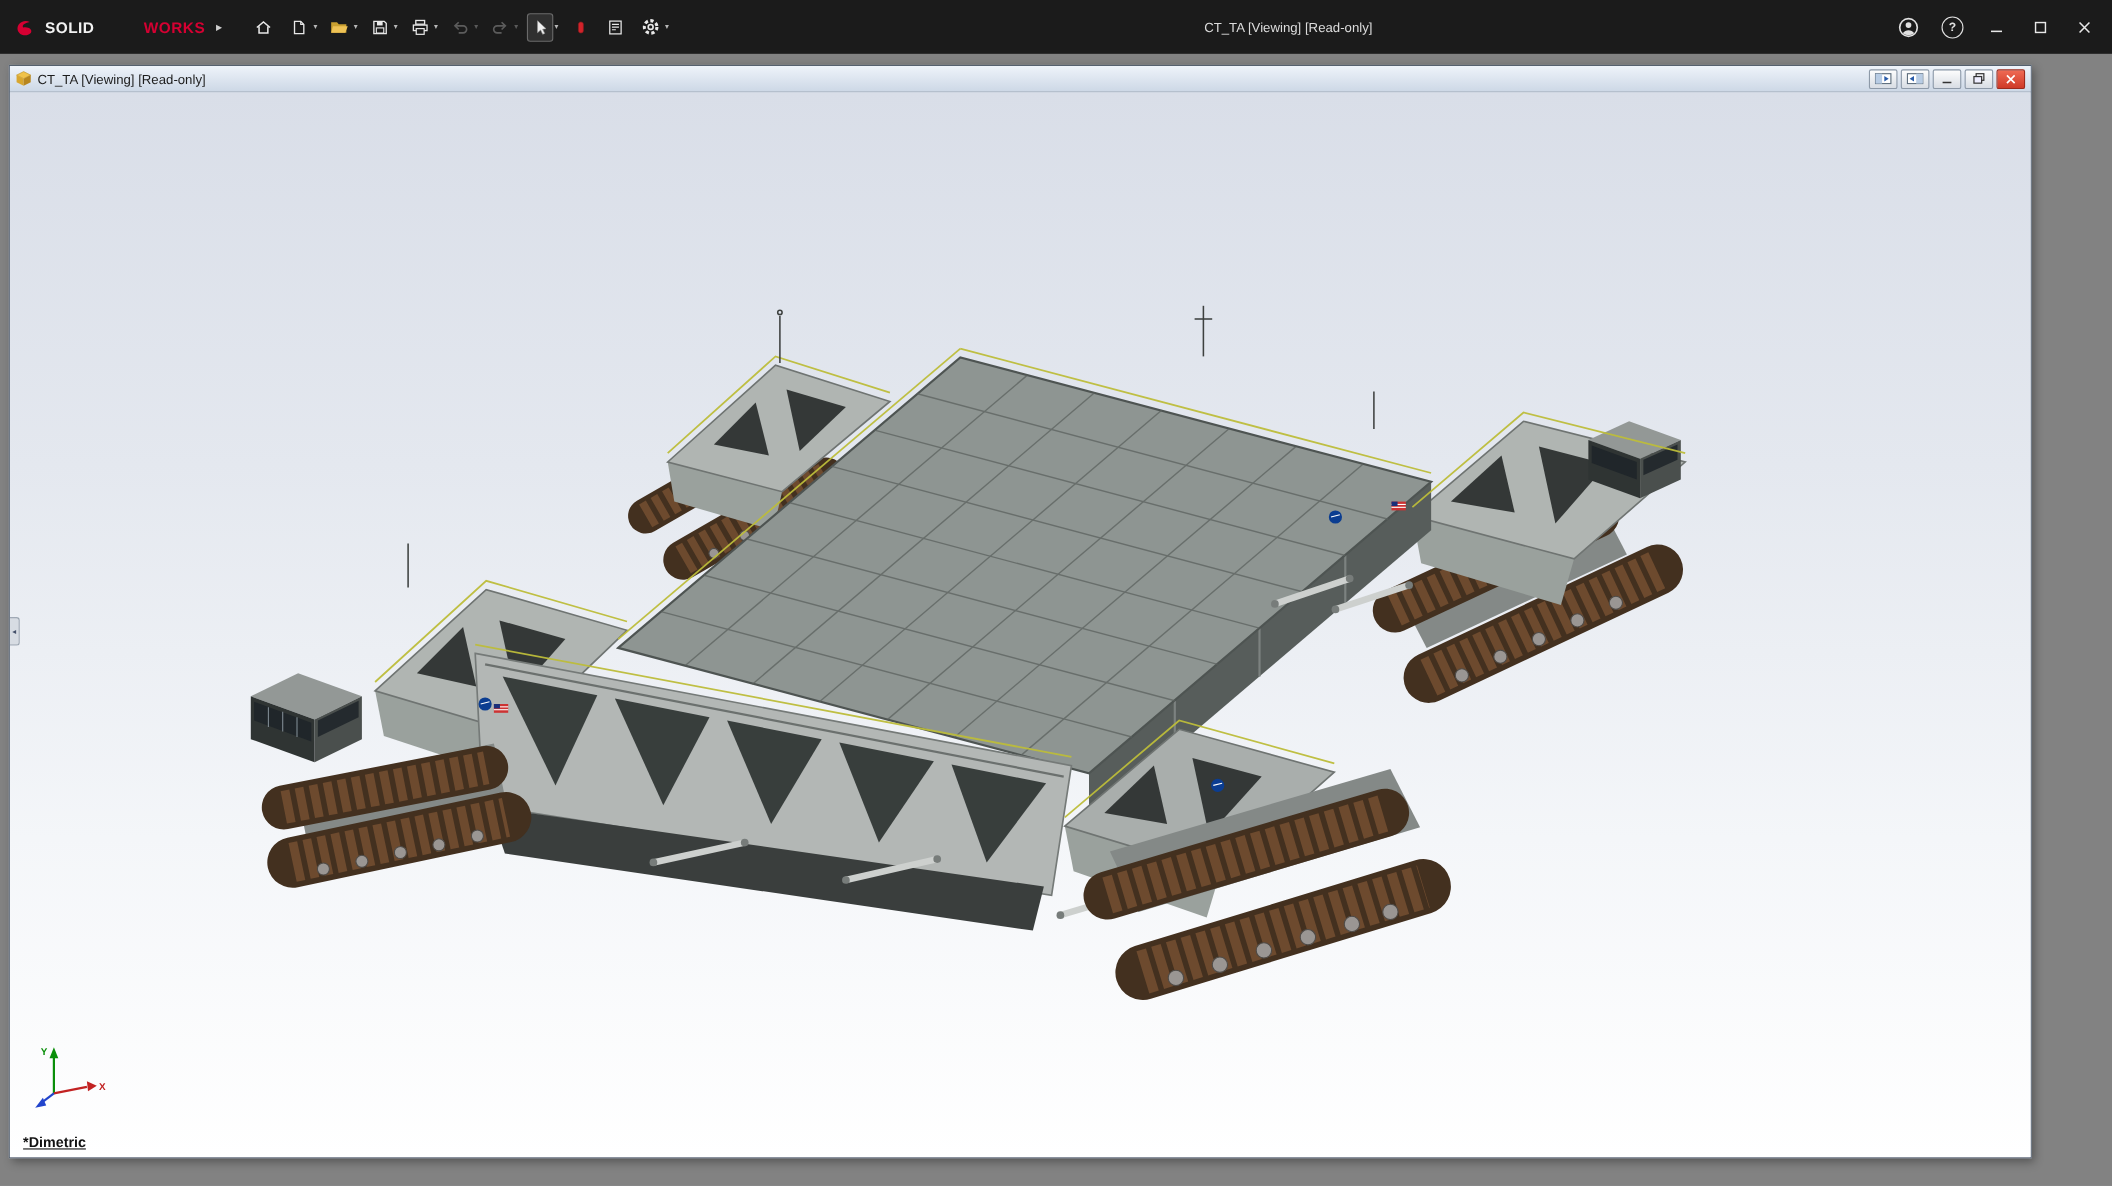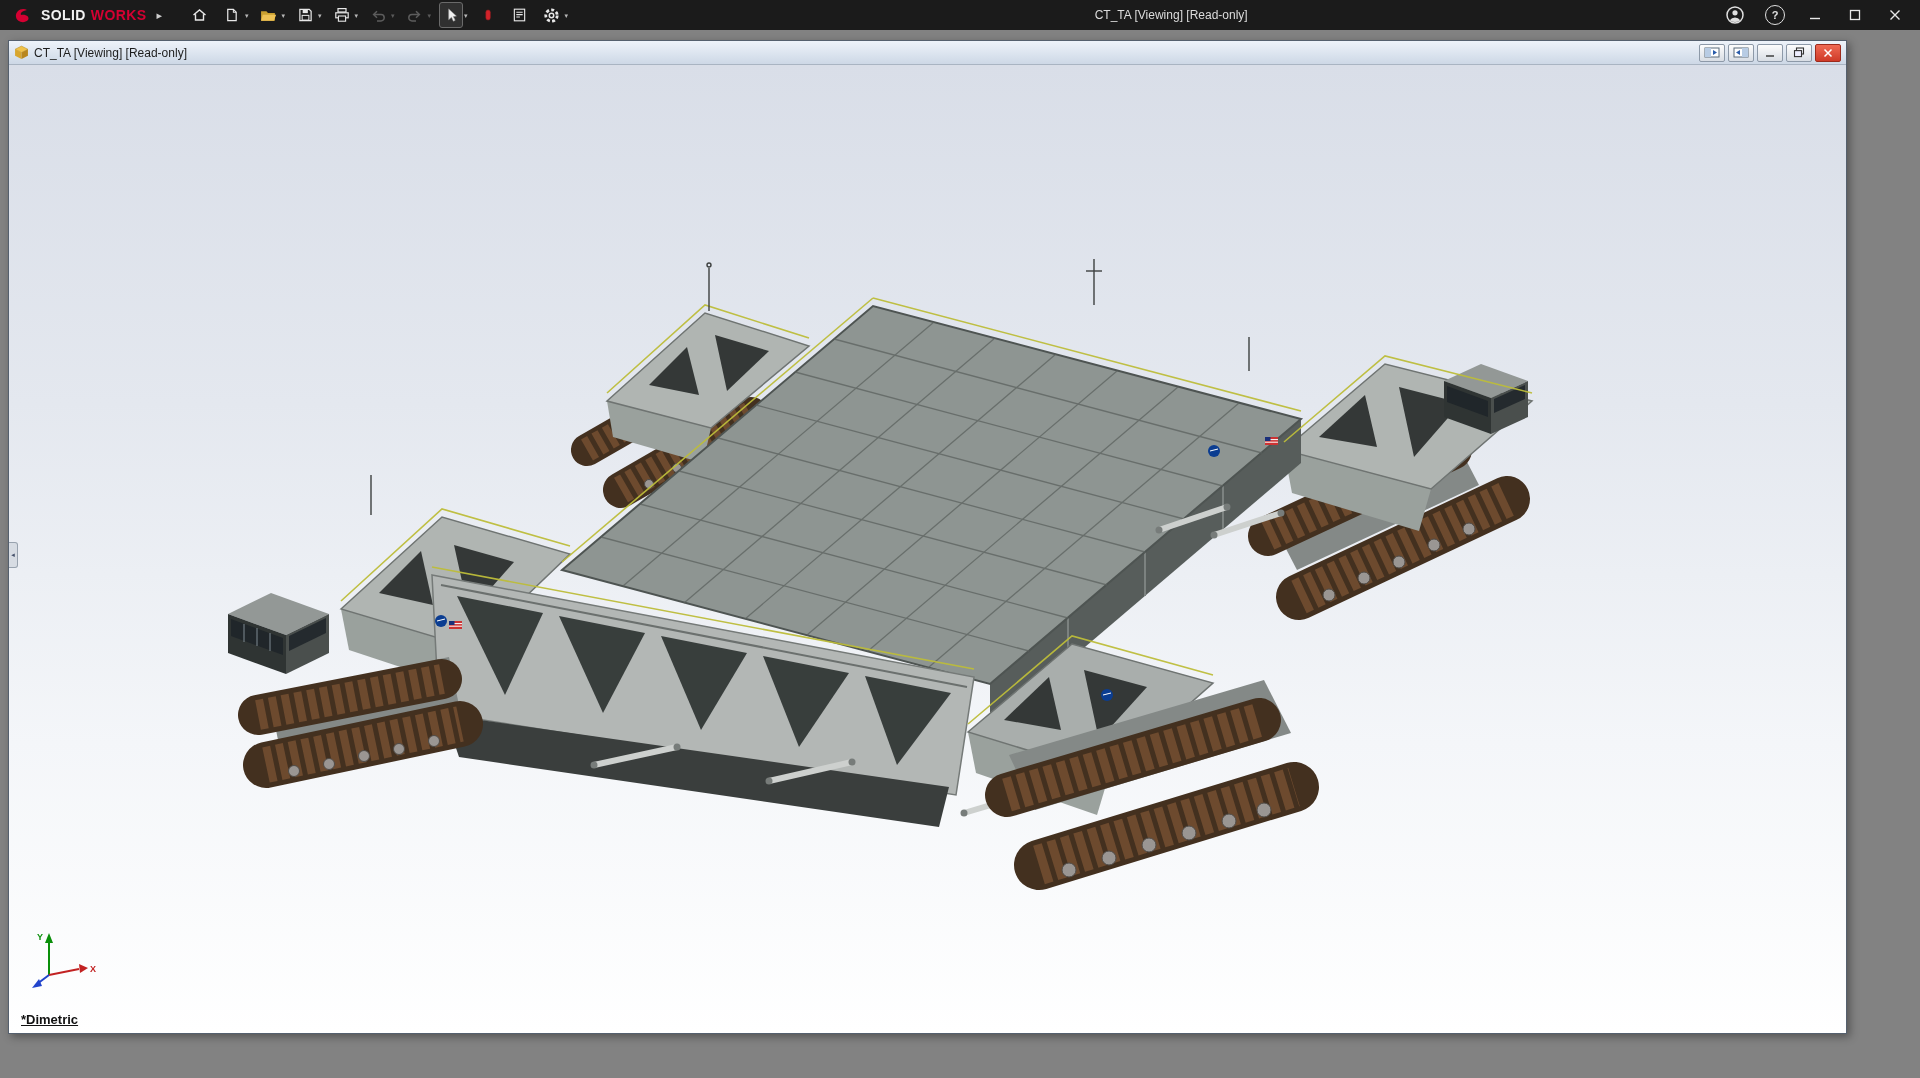--- a/index.html
+++ b/index.html
@@ -1,24 +1,24 @@
 <!DOCTYPE html>
 <html><head>
 <meta charset="utf-8">
 <style>
   * { box-sizing: border-box; margin: 0; padding: 0; }
   html,body { width:1920px; height:1078px; overflow:hidden; font-family:"Liberation Sans", sans-serif; }
   body { background:#828282; }
 
   
-  .titlebar { position:relative; height:30px; background:#1b1b1b; display:flex; align-items:center; color:#e6e6e6; }
+  .titlebar { position:relative; height:49px; background:#1b1b1b; display:flex; align-items:center; color:#e6e6e6; }
   .logo { display:flex; align-items:center; gap:5px; padding-left:12px; }
   .logo .brand { font-size:14px; font-weight:bold; letter-spacing:.4px; }
   .brand-primary { color:#f2f2f2; }
-  .brand-secondary { color:#d50032; }
+  .brand-secondary { color:#d50032;margin-left:40px; }
   .flyout { color:#cfcfcf; font-size:11px; margin-left:10px; cursor:default; }
   .qtb { display:flex; align-items:center; margin-left:24px; gap:4px; }
   .split { display:flex; align-items:center; margin:0 2px; }
   .tbtn { height:26px; min-width:24px; padding:0 3px; border-radius:3px; display:flex; align-items:center; justify-content:center; }
   .tbtn.active { border:1px solid #6a6a6a; background:#303030; }
   .caret { font-size:7px; color:#b8b8b8; line-height:1; margin-left:1px; }
   .dis { opacity:.4; }
   .tb-title { position:absolute; left:61%; transform:translateX(-50%); font-size:12px; color:#dcdcdc; white-space:nowrap; }
   .tb-right { margin-left:auto; display:flex; align-items:center; gap:6px; padding-right:8px; }
   .winbtn { width:34px; height:30px; display:flex; align-items:center; justify-content:center; }

